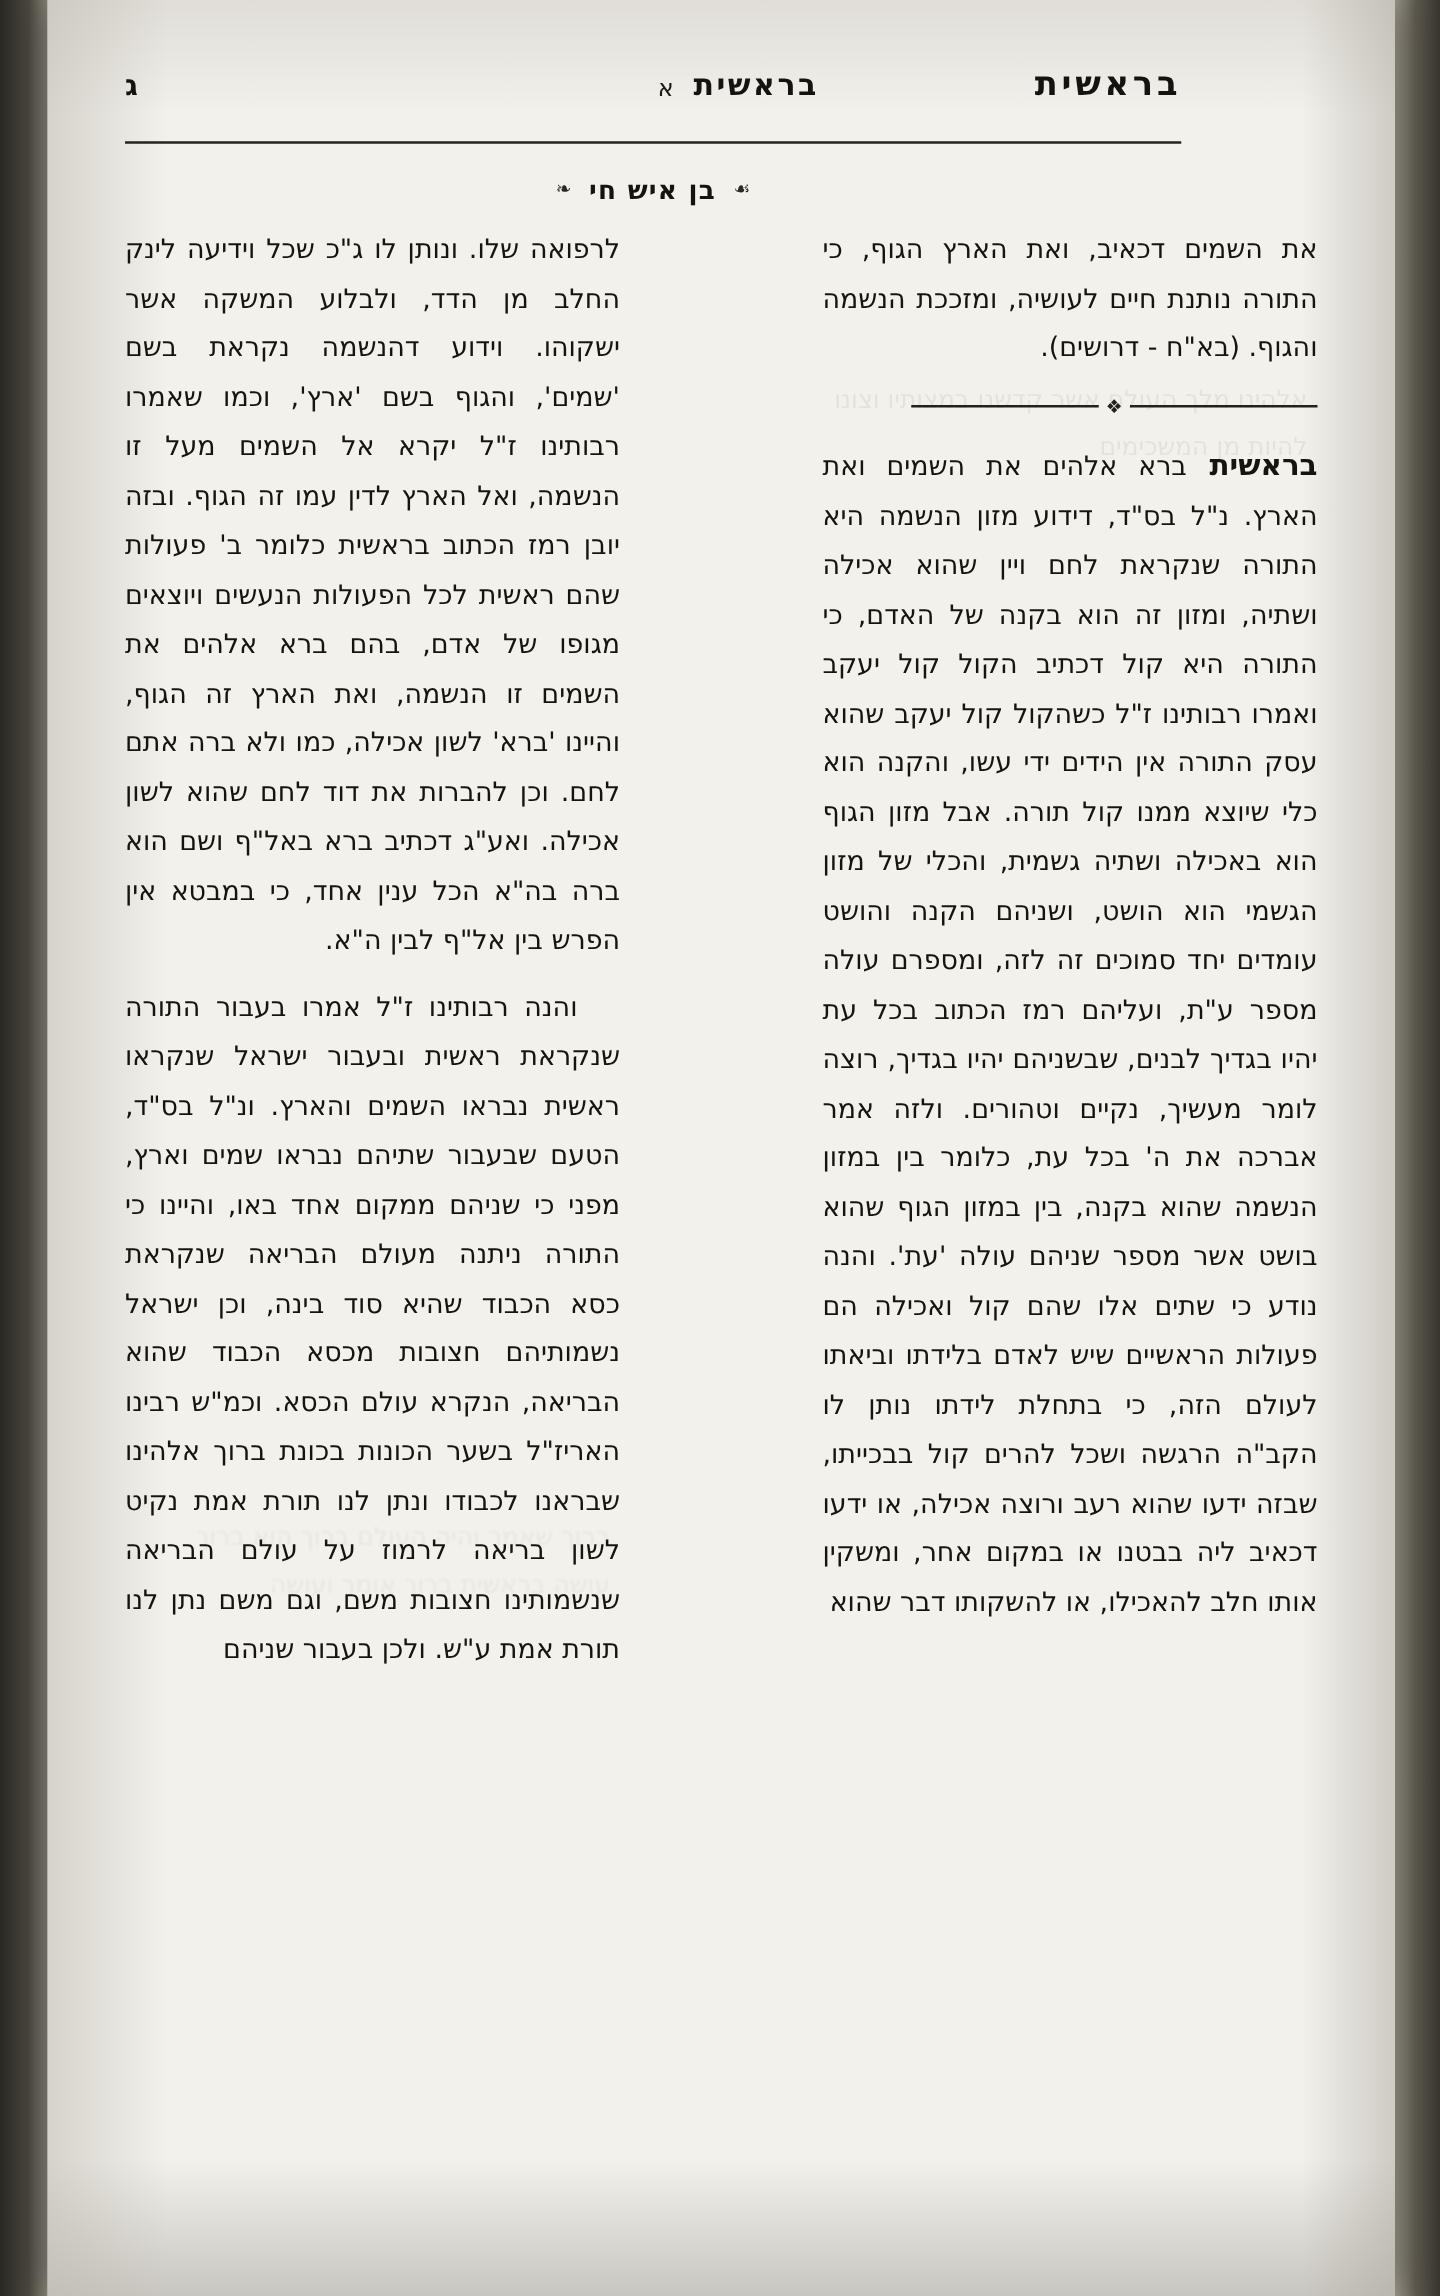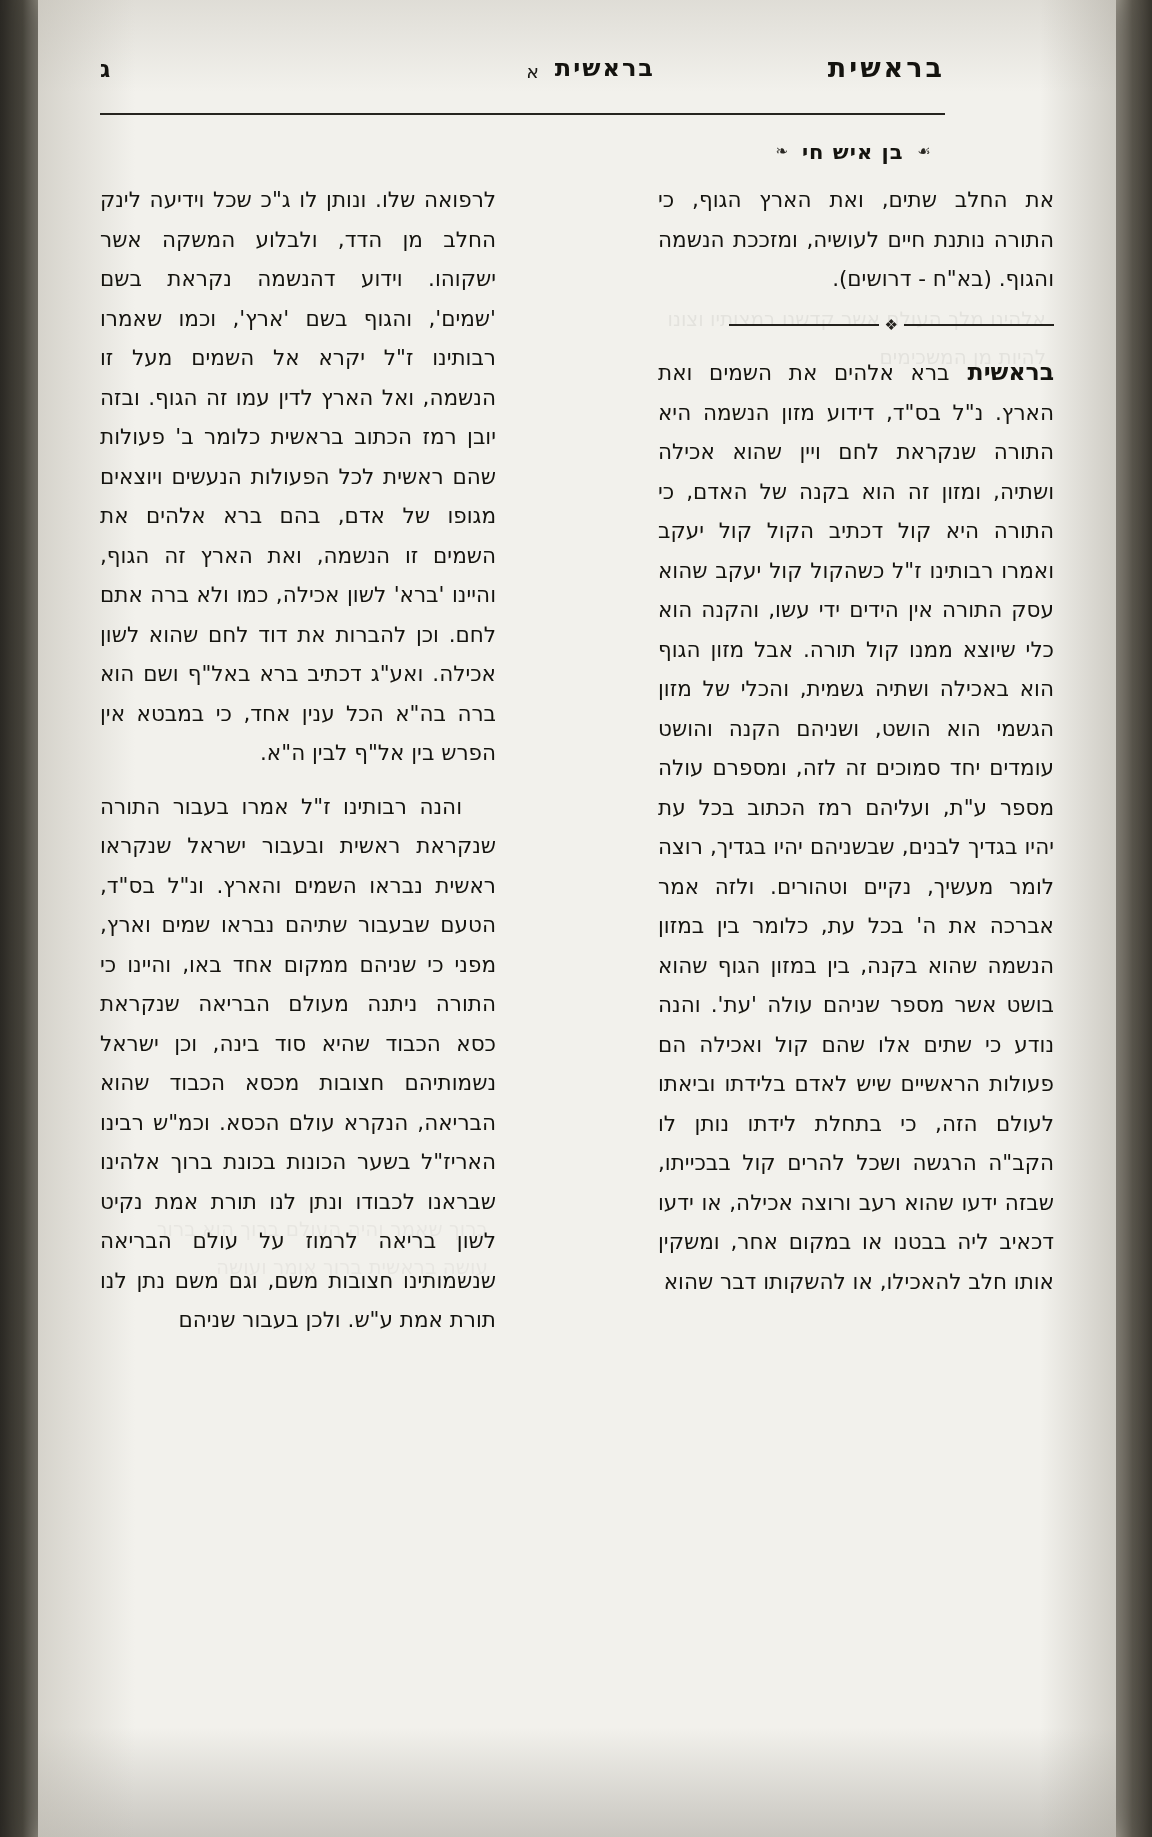--- a/index.html
+++ b/index.html
@@ -111,21 +111,21 @@
     height: 2px;
     background: #26241f;
   }
 
   
   .sec-head {
     position: absolute;
     left: 62px;
     top: 140px;
     width: 845px;
-    text-align: right;
+    text-align: center;
     direction: rtl;
     font-size: 21px;
     font-weight: 700;
     color: #15140f;
     letter-spacing: 1px;
   }
   .orn {
     display: inline-block;
     font-size: 15px;
     color: #2a2823;
@@ -234,21 +234,21 @@
     <div class="rule"></div>
 
     <div class="sec-head">
       <span class="orn">☙</span><span>בן איש חי</span><span class="orn">❧</span>
     </div>
 
     <div class="ghost">אלהינו מלך העולם אשר קדשנו במצותיו וצונו להיות מן המשכימים</div>
     <div class="ghost2">ברוך שאמר והיה העולם ברוך הוא ברוך עושה בראשית ברוך אומר ועושה</div>
 
     <div class="col col-right">
-      <p id="rc-p1"><span class="b">את החלב </span><span>שתים, </span><span class="b">ואת הארץ </span><span>הגוף, כי התורה נותנת חיים לעושיה, ומזככת הנשמה והגוף.</span><span>   (בא"ח - דרושים).</span></p>
+      <p id="rc-p1"><span class="b">את השמים </span><span>דכאיב, </span><span class="b">ואת הארץ </span><span>הגוף, כי התורה נותנת חיים לעושיה, ומזככת הנשמה והגוף.</span><span>   (בא"ח - דרושים).</span></p>
       <div class="col-orn">
         <span class="bar"></span><span class="dia">❖</span><span class="bar"></span>
       </div>
       <p id="rc-p2"><span class="b big-open">בראשית </span><span class="b">ברא אלהים את השמים ואת הארץ. </span><span>נ"ל בס"ד, דידוע מזון הנשמה היא התורה שנקראת לחם ויין שהוא אכילה ושתיה, ומזון זה הוא בקנה של האדם, כי התורה היא קול דכתיב הקול קול יעקב ואמרו רבותינו ז"ל כשהקול קול יעקב שהוא עסק התורה אין הידים ידי עשו, והקנה הוא כלי שיוצא ממנו קול תורה. אבל מזון הגוף הוא באכילה ושתיה גשמית, והכלי של מזון הגשמי הוא הושט, ושניהם הקנה והושט עומדים יחד סמוכים זה לזה, ומספרם עולה מספר ע"ת, ועליהם רמז הכתוב בכל עת יהיו בגדיך לבנים, שבשניהם יהיו בגדיך, רוצה לומר מעשיך, נקיים וטהורים. ולזה אמר אברכה את ה' בכל עת, כלומר בין במזון הנשמה שהוא בקנה, בין במזון הגוף שהוא בושט אשר מספר שניהם עולה 'עת'. והנה נודע כי שתים אלו שהם קול ואכילה הם פעולות הראשיים שיש לאדם בלידתו וביאתו לעולם הזה, כי בתחלת לידתו נותן לו הקב"ה הרגשה ושכל להרים קול בבכייתו, שבזה ידעו שהוא רעב ורוצה אכילה, או ידעו דכאיב ליה בבטנו או במקום אחר, ומשקין אותו חלב להאכילו, או להשקותו דבר שהוא</span></p>
     </div>
 
     <div class="col col-left">
       <p id="lc-p1"><span>לרפואה שלו. ונותן לו ג"כ שכל וידיעה לינק החלב מן הדד, ולבלוע המשקה אשר ישקוהו. וידוע דהנשמה נקראת בשם 'שמים', והגוף בשם 'ארץ', וכמו שאמרו רבותינו ז"ל יקרא אל השמים מעל זו הנשמה, ואל הארץ לדין עמו זה הגוף. ובזה יובן רמז הכתוב </span><span class="b">בראשית </span><span>כלומר ב' פעולות שהם ראשית לכל הפעולות הנעשים ויוצאים מגופו של אדם, בהם </span><span class="b">ברא אלהים את השמים </span><span>זו הנשמה, </span><span class="b">ואת הארץ </span><span>זה הגוף, והיינו 'ברא' לשון אכילה, כמו ולא ברה אתם לחם. וכן להברות את דוד לחם שהוא לשון אכילה. ואע"ג דכתיב ברא באל"ף ושם הוא ברה בה"א הכל ענין אחד, כי במבטא אין הפרש בין אל"ף לבין ה"א.</span></p>
       <p class="gap indent" id="lc-p2"><span class="b">והנה </span><span>רבותינו ז"ל אמרו בעבור התורה שנקראת ראשית ובעבור ישראל שנקראו ראשית נבראו השמים והארץ. ונ"ל בס"ד, הטעם שבעבור שתיהם נבראו שמים וארץ, מפני כי שניהם ממקום אחד באו, והיינו כי התורה ניתנה מעולם הבריאה שנקראת כסא הכבוד שהיא סוד בינה, וכן ישראל נשמותיהם חצובות מכסא הכבוד שהוא הבריאה, הנקרא עולם הכסא. וכמ"ש רבינו האריז"ל בשער הכונות בכונת ברוך אלהינו שבראנו לכבודו ונתן לנו תורת אמת נקיט לשון בריאה לרמוז על עולם הבריאה שנשמותינו חצובות משם, וגם משם נתן לנו תורת אמת ע"ש. ולכן בעבור שניהם</span></p>
     </div>

